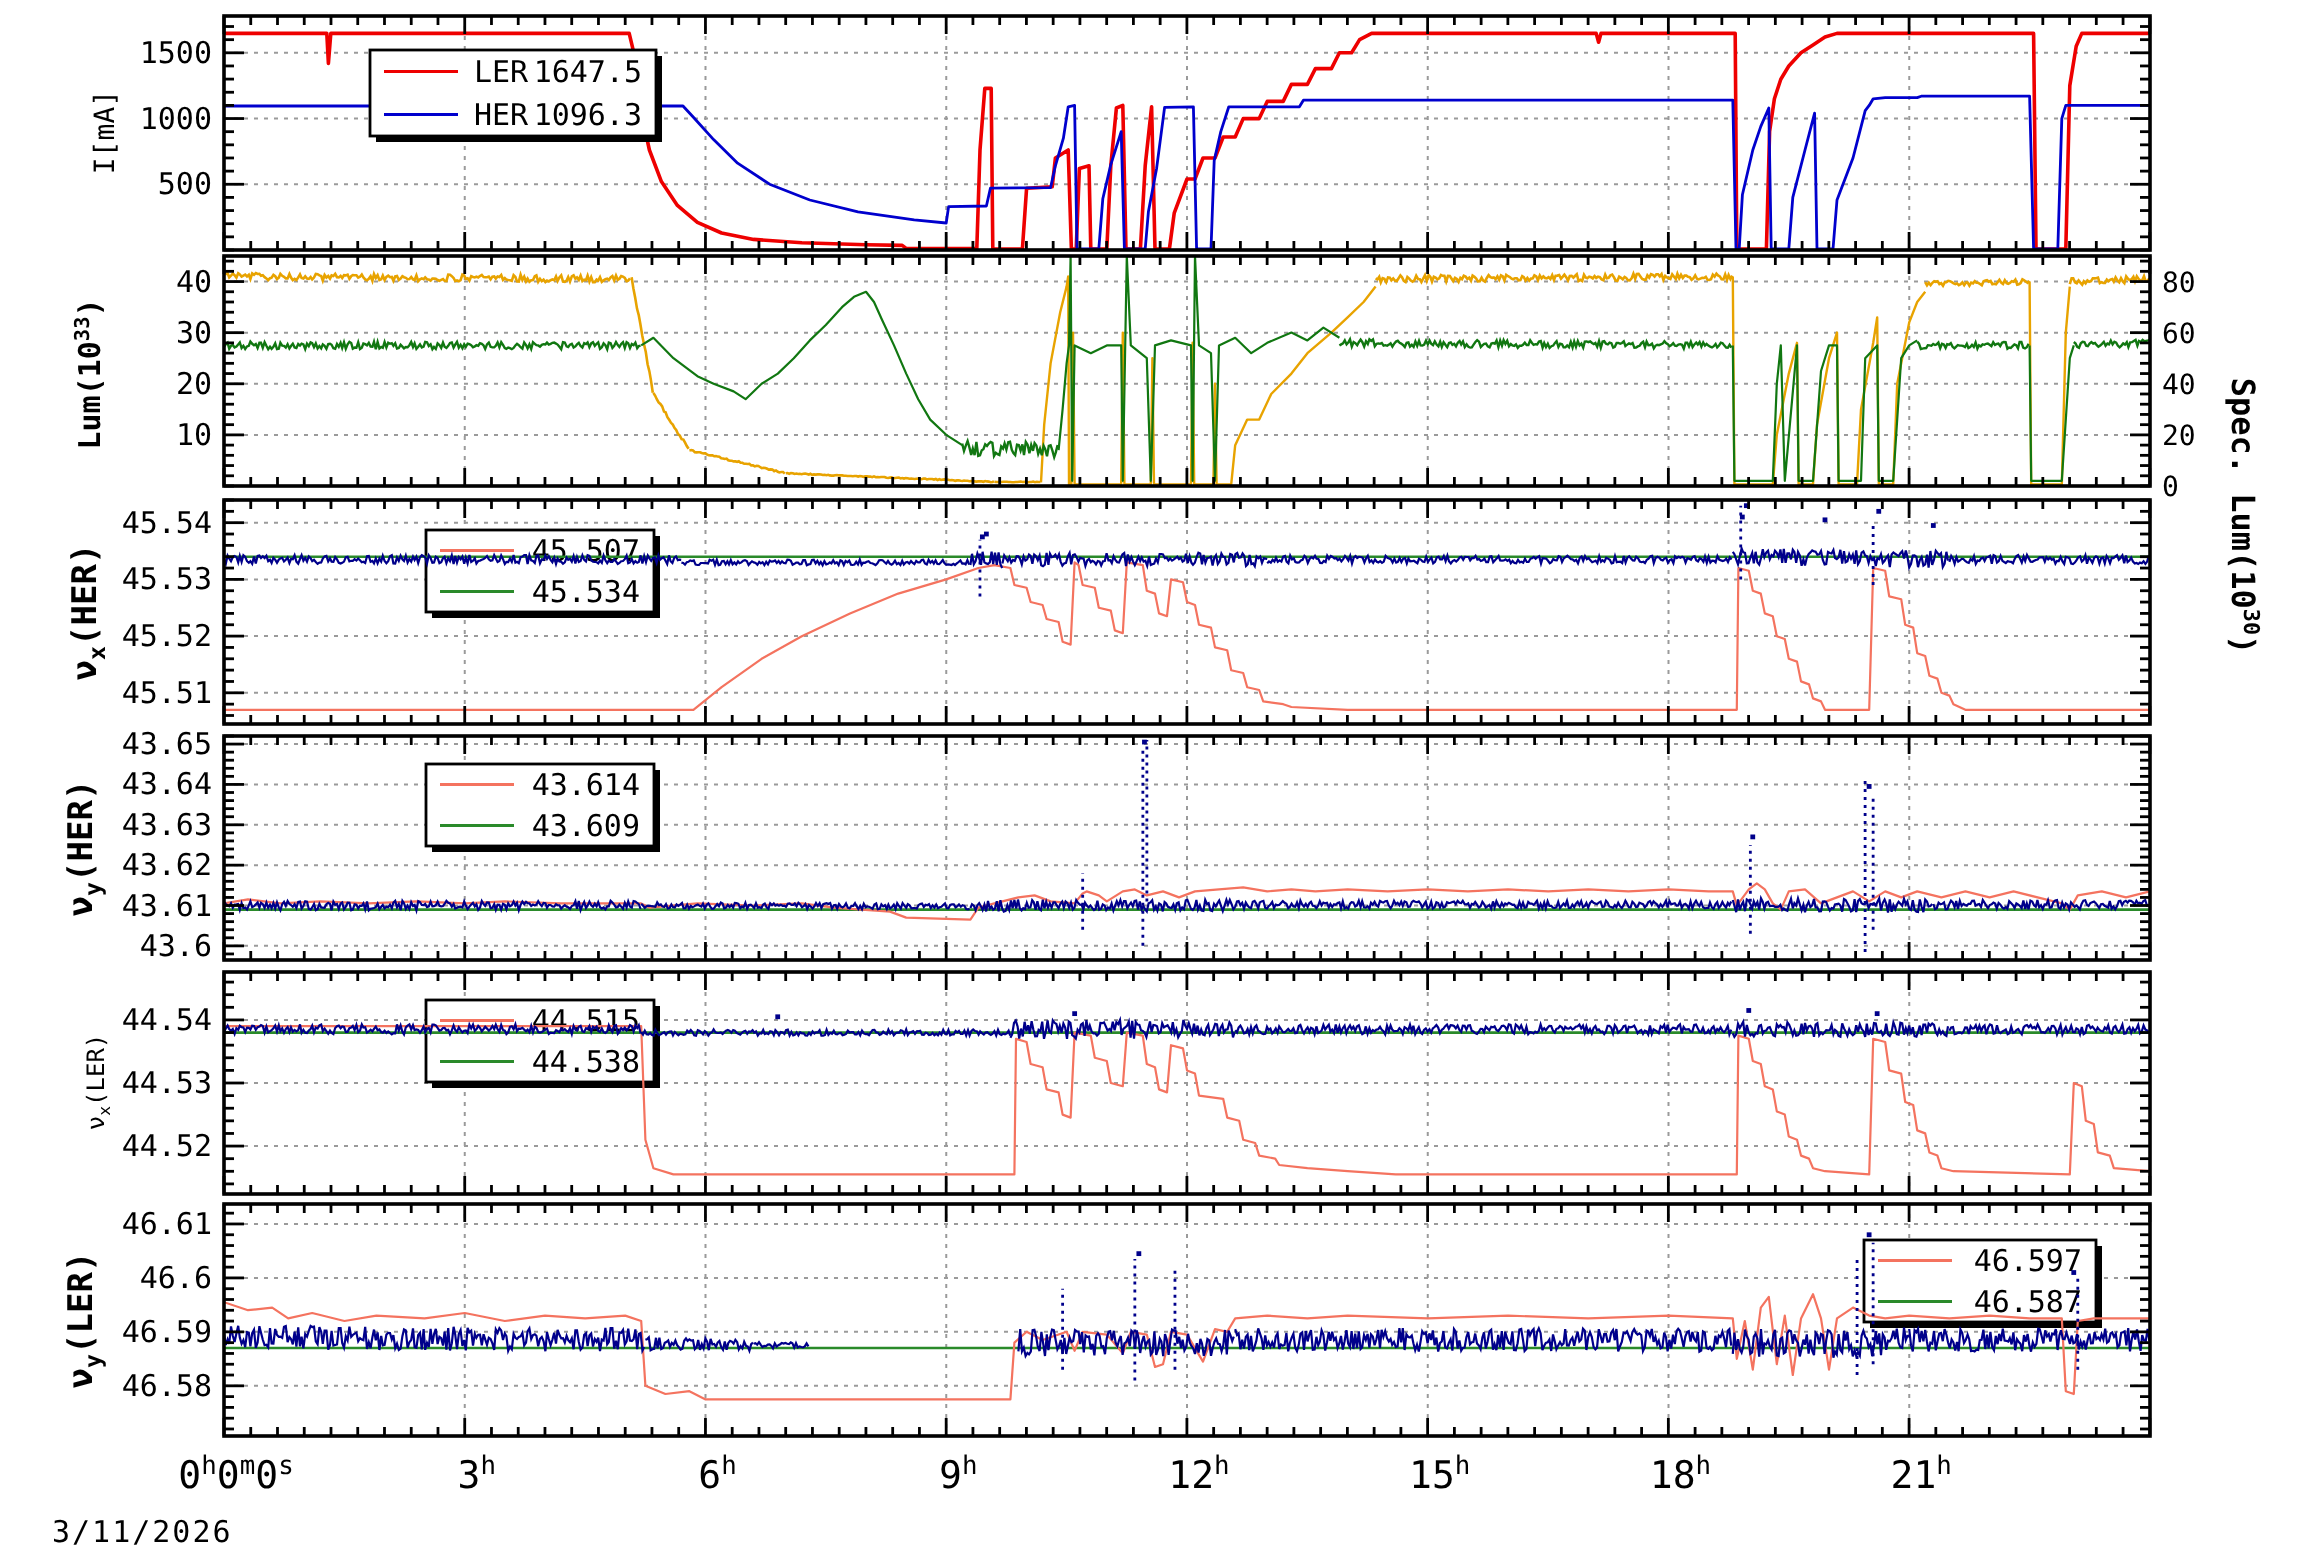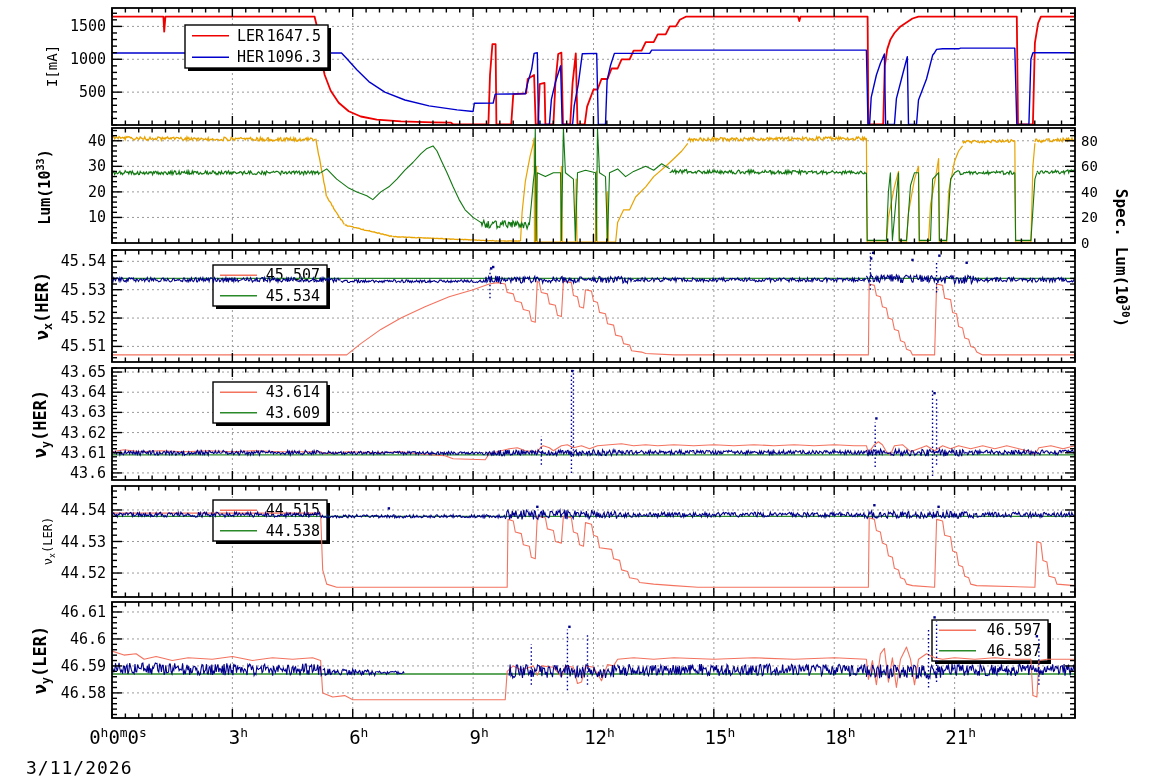--- a/index.html
+++ b/index.html
@@ -1,19 +1,19 @@
 <!DOCTYPE html>
 <html><head>
 <meta charset="utf-8">
 <style>
   html,body{margin:0;padding:0;background:#ffffff;}
   #stage{position:relative;width:1154px;height:782px;background:#fff;overflow:hidden;
          font-family:"DejaVu Sans Mono",monospace;}
   #plot{position:absolute;left:0;top:0;}
-  #date-label{position:absolute;left:26px;top:757px;font-size:18px;color:#000;
+  #date-label{position:absolute;left:26px;top:757px;font-size:15px;color:#000;
               font-family:"DejaVu Sans Mono",monospace;letter-spacing:1px;}
 </style>
 </head>
 <body>
 
 <div id="stage">
   <svg id="plot" width="1154" height="782" xmlns="http://www.w3.org/2000/svg">
       <clipPath id="clip0">
         <rect x="112" y="8" width="963" height="117"></rect>
       </clipPath>

